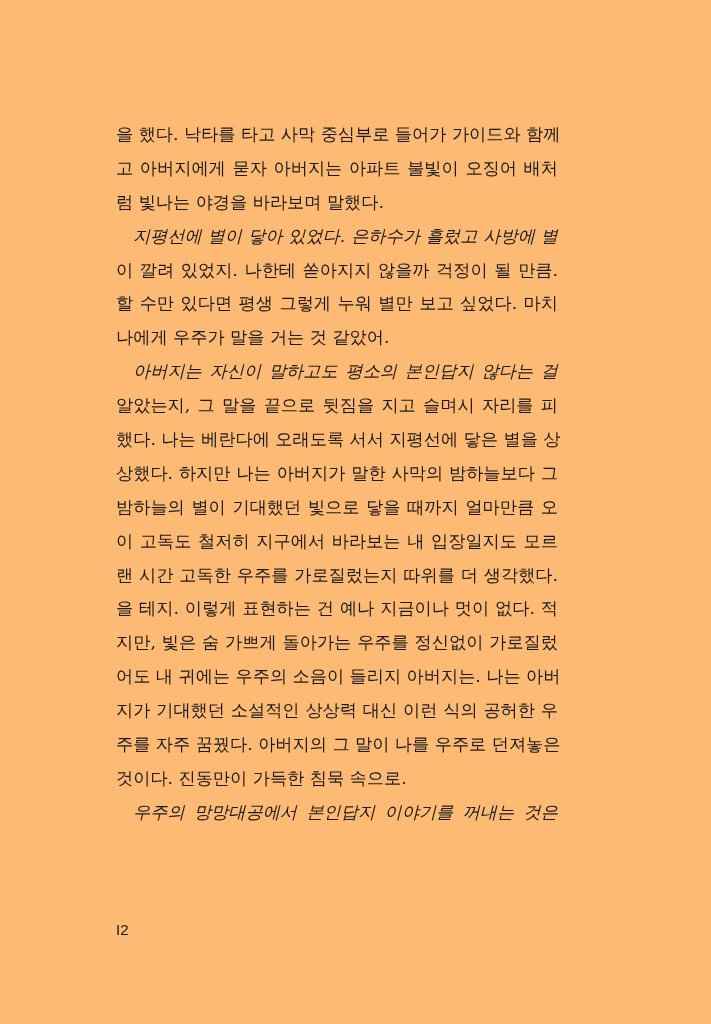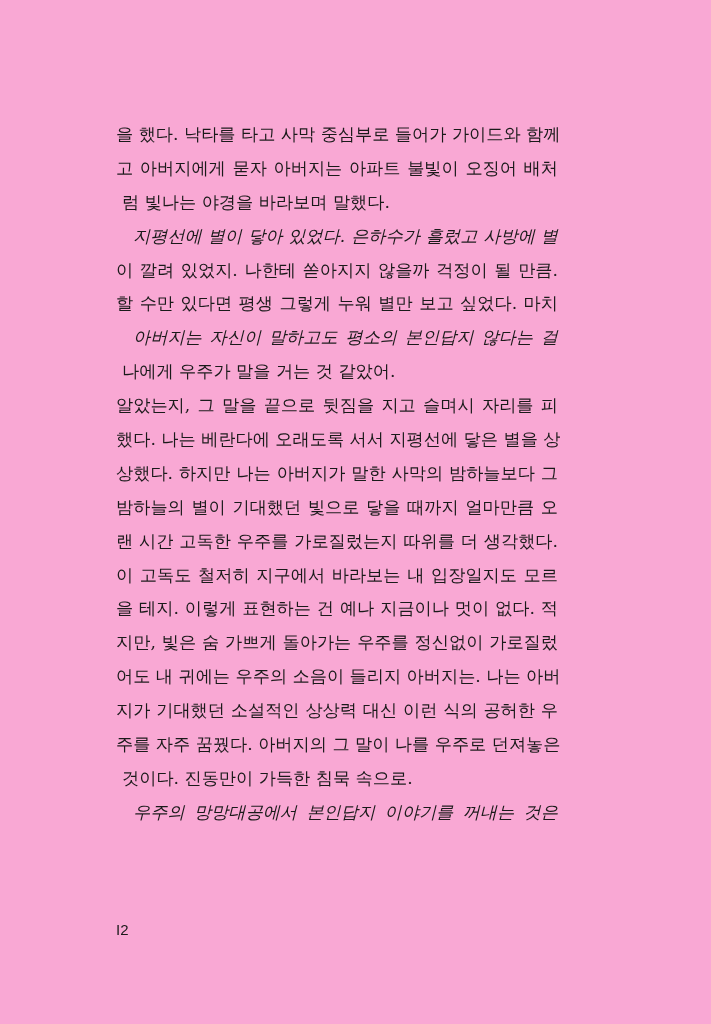--- a/index.html
+++ b/index.html
@@ -13,41 +13,40 @@
       position: relative;
       overflow: hidden;
       font-family: "DejaVu Serif", "Liberation Serif", serif;
       color: #1a1a1a;
     }
     .page {
       position: absolute;
       left: 0; top: 0;
       width: 711px;
       height: 1024px;
-      background: #f9a8d4;
+      background: #fdba74;
     }
     .body-text {
       position: absolute;
       left: 116px;
       top: 118px;
       width: 442px;
     }
     .line {
       display: block;
       height: 33.9px;
       line-height: 33.9px;
       font-size: 17.2px;
       white-space: nowrap;
       text-align: justify;
       text-align-last: justify;
       letter-spacing: 0px;
     }
     .line.last {
       text-align-last: left;
-      margin-left: 6px;
     }
     .line.indent {
       padding-left: 17px;
       font-style: italic;
     }
     .page-number {
       position: absolute;
       left: 116px;
       top: 919px;
       font-size: 15px;
@@ -60,28 +59,28 @@
 <body>
 
 <div class="page">
   <div class="body-text">
     <span class="line">을 했다. 낙타를 타고 사막 중심부로 들어가 가이드와 함께</span>
     <span class="line">고 아버지에게 묻자 아버지는 아파트 불빛이 오징어 배처</span>
     <span class="line last">럼 빛나는 야경을 바라보며 말했다.</span>
     <span class="line indent">지평선에 별이 닿아 있었다. 은하수가 흘렀고 사방에 별</span>
     <span class="line">이 깔려 있었지. 나한테 쏟아지지 않을까 걱정이 될 만큼.</span>
     <span class="line">할 수만 있다면 평생 그렇게 누워 별만 보고 싶었다. 마치</span>
+    <span class="line last">나에게 우주가 말을 거는 것 같았어.</span>
     <span class="line indent">아버지는 자신이 말하고도 평소의 본인답지 않다는 걸</span>
-    <span class="line last">나에게 우주가 말을 거는 것 같았어.</span>
     <span class="line">알았는지, 그 말을 끝으로 뒷짐을 지고 슬며시 자리를 피</span>
     <span class="line">했다. 나는 베란다에 오래도록 서서 지평선에 닿은 별을 상</span>
     <span class="line">상했다. 하지만 나는 아버지가 말한 사막의 밤하늘보다 그</span>
     <span class="line">밤하늘의 별이 기대했던 빛으로 닿을 때까지 얼마만큼 오</span>
+    <span class="line">이 고독도 철저히 지구에서 바라보는 내 입장일지도 모르</span>
     <span class="line">랜 시간 고독한 우주를 가로질렀는지 따위를 더 생각했다.</span>
-    <span class="line">이 고독도 철저히 지구에서 바라보는 내 입장일지도 모르</span>
     <span class="line">을 테지. 이렇게 표현하는 건 예나 지금이나 멋이 없다. 적</span>
     <span class="line">지만, 빛은 숨 가쁘게 돌아가는 우주를 정신없이 가로질렀</span>
     <span class="line">어도 내 귀에는 우주의 소음이 들리지 아버지는. 나는 아버</span>
     <span class="line">지가 기대했던 소설적인 상상력 대신 이런 식의 공허한 우</span>
     <span class="line">주를 자주 꿈꿨다. 아버지의 그 말이 나를 우주로 던져놓은</span>
     <span class="line last">것이다. 진동만이 가득한 침묵 속으로.</span>
     <span class="line indent">우주의 망망대공에서 본인답지 이야기를 꺼내는 것은</span>
   </div>
 
   <div class="page-number">I2</div>

